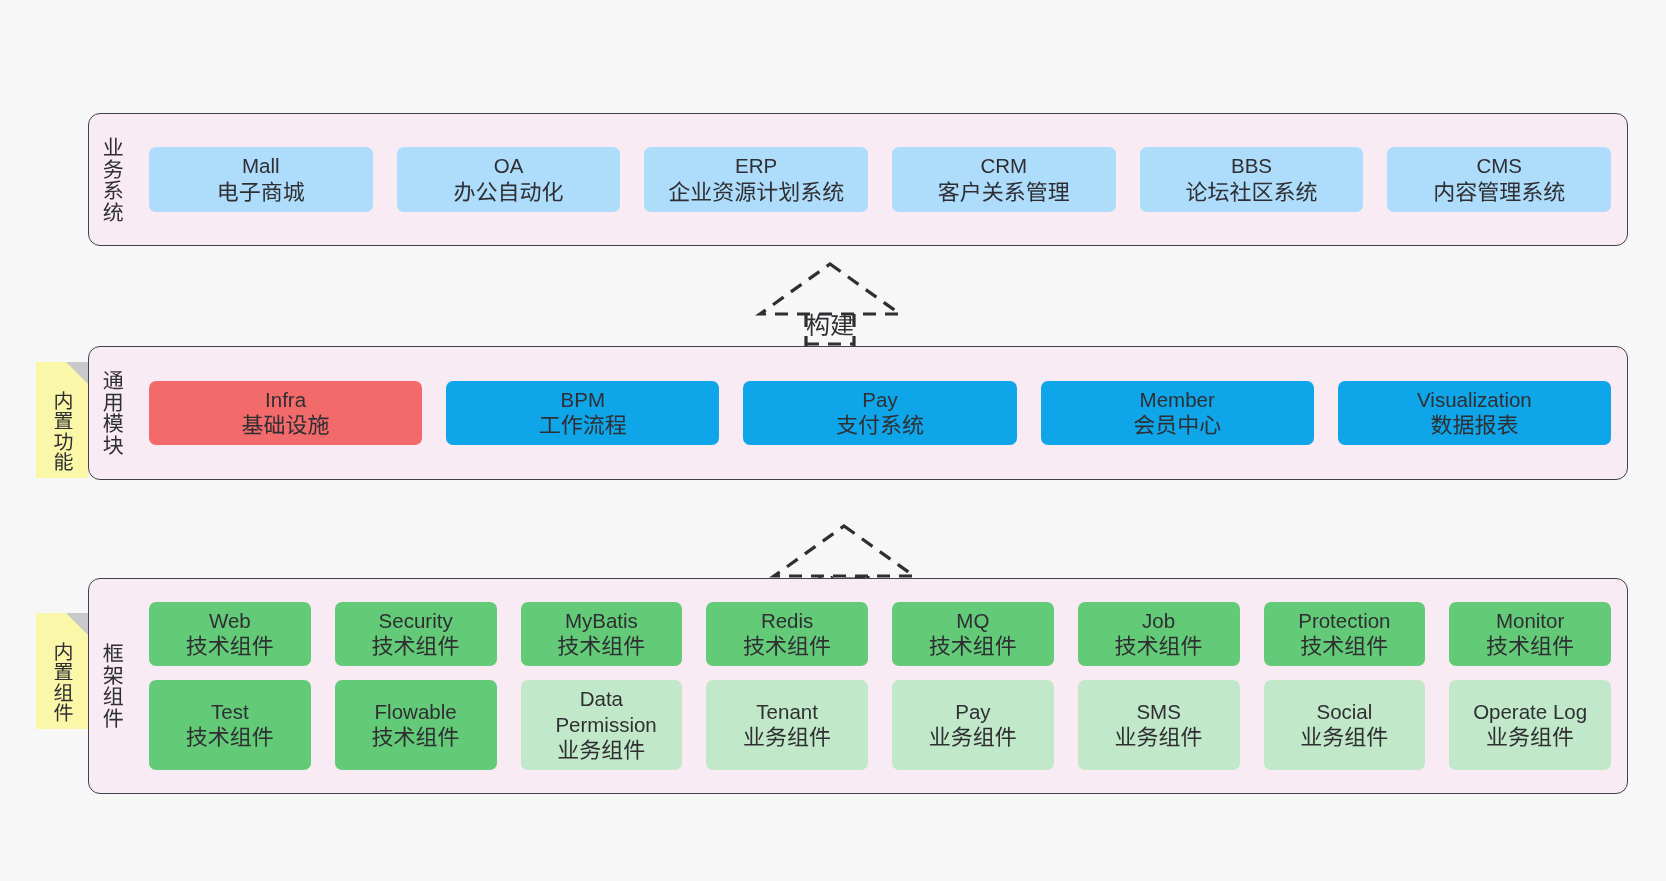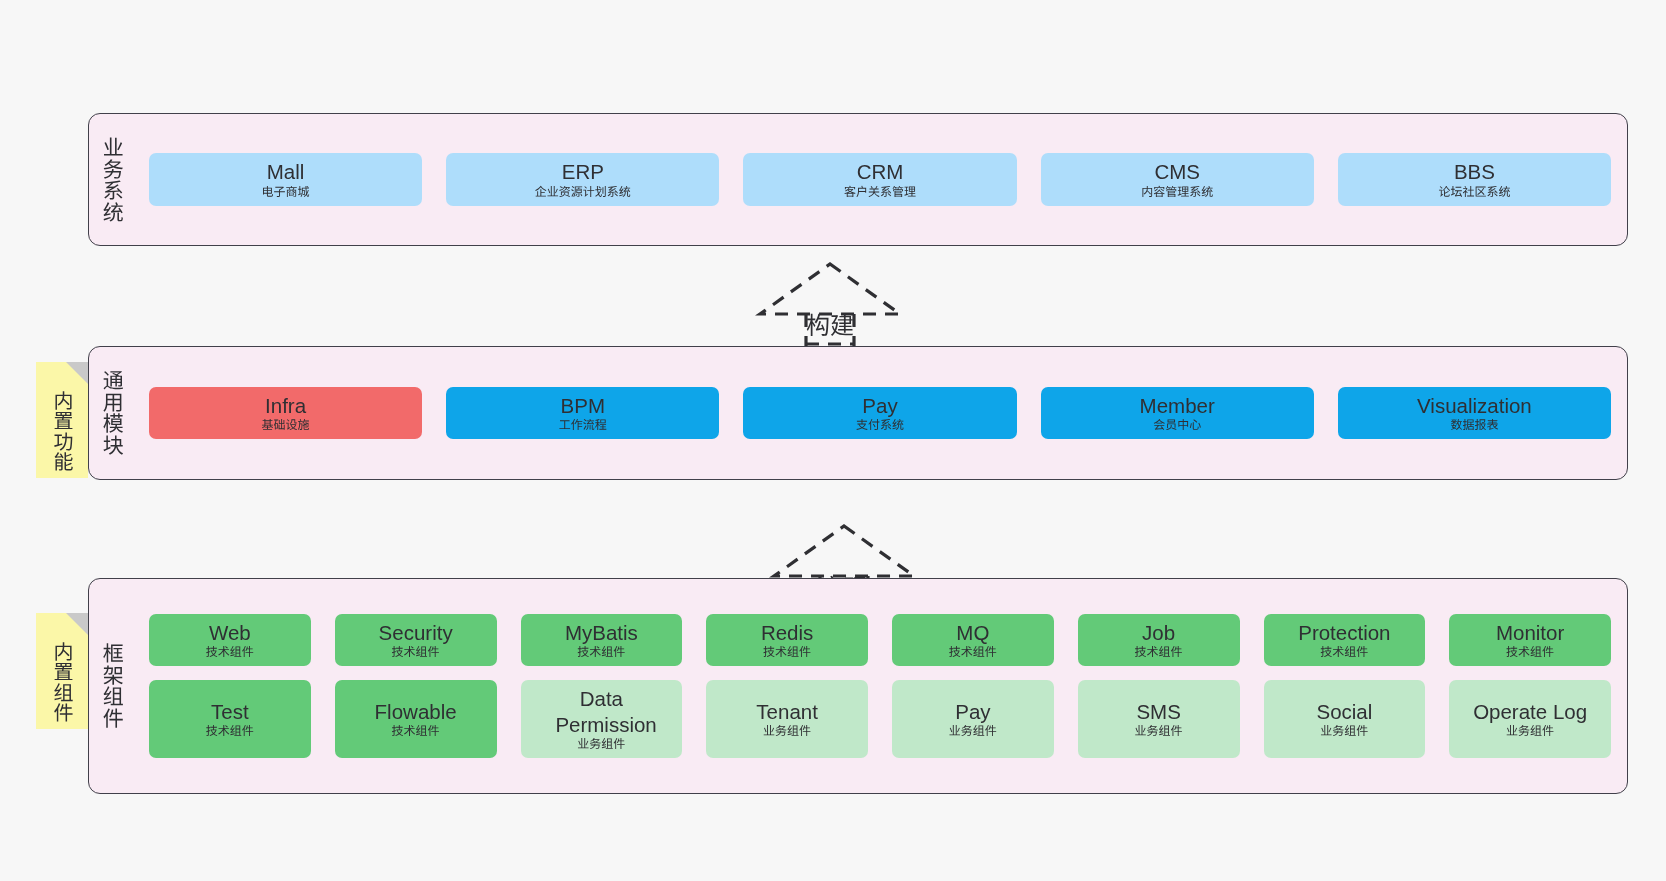--- a/index.html
+++ b/index.html
@@ -83,21 +83,21 @@
     color: #2f2f33;
   }
   .node .n-title {
     font-size: 20.5px;
     white-space: nowrap;
   }
   .node .n-title.wrap {
     white-space: normal;
   }
   .node .n-sub {
-    font-size: 12px;
+    font-size: 22px;
     white-space: nowrap;
   }
 
   .node.blue   { background: #aeddfb; }
   .node.red    { background: #f26a6a; }
   .node.pink   { background: #0ea5e9; }
   .node.green  { background: #63ca78; }
   .node.mint   { background: #c0e8c9; }
 
   
@@ -154,34 +154,38 @@
 
   <div class="layer" id="layer-business" style="left:88px; top:113px; width:1540px; height:133px;">
     <div class="layer-caption">业务系统</div>
     <div class="layer-body">
       <div class="row">
         <div class="node blue">
           <div class="n-title">Mall</div>
           <div class="n-sub">电子商城</div>
         </div>
         <div class="node blue">
+          <div class="n-title">OA</div>
+          <div class="n-sub">办公自动化</div>
+        </div>
+        <div class="node blue">
           <div class="n-title">ERP</div>
           <div class="n-sub">企业资源计划系统</div>
         </div>
         <div class="node blue">
           <div class="n-title">CRM</div>
           <div class="n-sub">客户关系管理</div>
         </div>
         <div class="node blue">
+          <div class="n-title">BBS</div>
+          <div class="n-sub">论坛社区系统</div>
+        </div>
+        <div class="node blue">
           <div class="n-title">CMS</div>
           <div class="n-sub">内容管理系统</div>
-        </div>
-        <div class="node blue">
-          <div class="n-title">BBS</div>
-          <div class="n-sub">论坛社区系统</div>
         </div>
       </div>
     </div>
   </div>
 
   <div class="gen-arrow" id="arrow-build" style="left:756px; top:258px; width:148px; height:88px;">
     <svg width="148" height="88" viewBox="0 0 148 88" aria-hidden="true">
 
       <path d="M 74 6 L 144 56 L 4 56 Z" fill="none" stroke="#2f2f33" stroke-width="3.2" stroke-dasharray="13 9" stroke-linejoin="miter"></path>
 

